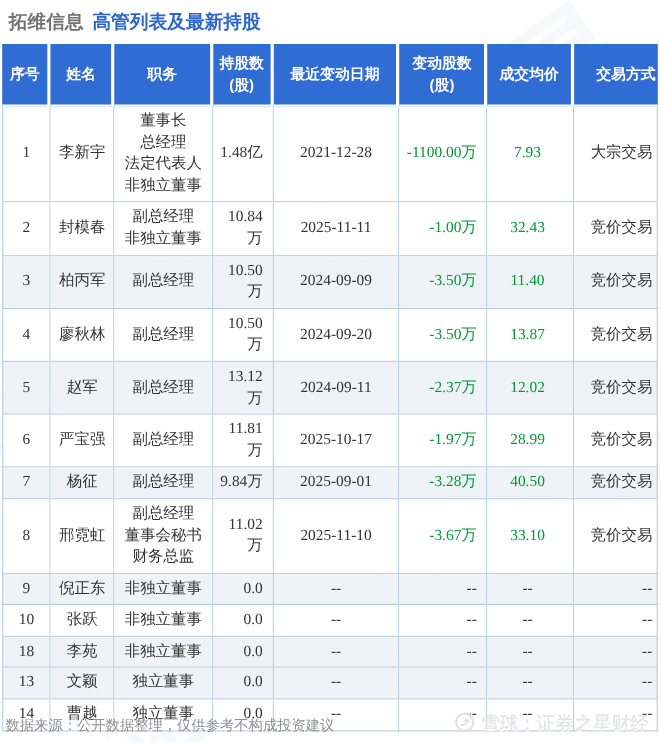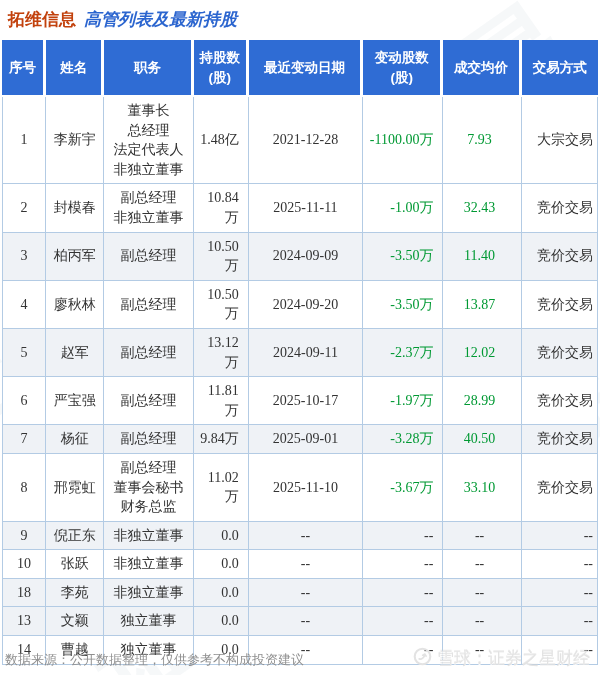--- a/index.html
+++ b/index.html
@@ -7,22 +7,22 @@
     width:600px;height:675px;
     background:#ffffff;
     font-family:"Liberation Sans","DejaVu Sans",sans-serif;
     position:relative;overflow:hidden;
     color:#333;
   }
   .page{position:absolute;inset:0;}
 
   
   .title{position:absolute;top:8px;left:8px;font-size:17px;font-weight:bold;white-space:nowrap;}
-  .title .stock{color:#c2410c;text-align:center;}
-  .title .subtitle{color:#2b65cf;margin-left:8px;font-style:italic;}
+  .title .stock{color:#737373;text-align:center;}
+  .title .subtitle{color:#2b65cf;margin-left:8px;}
 
   
   .wm{
     position:absolute;font-size:105px;font-weight:bold;
     color:rgba(170,182,198,0.10);
     transform:rotate(-35deg);white-space:nowrap;letter-spacing:14px;
     pointer-events:none;user-select:none;z-index:0;
   }
   .wm1{top:90px;left:140px;}
   .wm2{top:300px;left:380px;}
@@ -37,21 +37,21 @@
   }
   col.c1{width:44px;} col.c2{width:58px;} col.c3{width:89px;} col.c4{width:55px;}
   col.c5{width:114px;} col.c6{width:80px;} col.c7{width:78px;} col.c8{width:76px;}
 
   thead th{
     background:#2f6cd4;color:#ffffff;font-weight:bold;font-size:13.5px;
     height:57px;box-sizing:border-box;vertical-align:middle;text-align:center;
     border-right:3px solid #ffffff;border-bottom:2px solid #ffffff;
     padding:0 2px;line-height:1.45;
   }
-  thead th:last-child{border-right:none;}
+  thead th:last-child{border-right:none;text-align:right;}
 
   tbody td{
     font-family:"Liberation Serif","DejaVu Serif",serif;
     font-size:14px;color:#333;background:#ffffff;
     border-right:1px solid #b3cbe4;border-bottom:1px solid #b3cbe4;
     height:28px;box-sizing:border-box;vertical-align:middle;
     padding:4px 4px;line-height:1.4;text-align:center;
   }
   tbody td:first-child{border-left:1px solid #b3cbe4;}
   tbody tr.shaded td{background:#eff2f6;}

